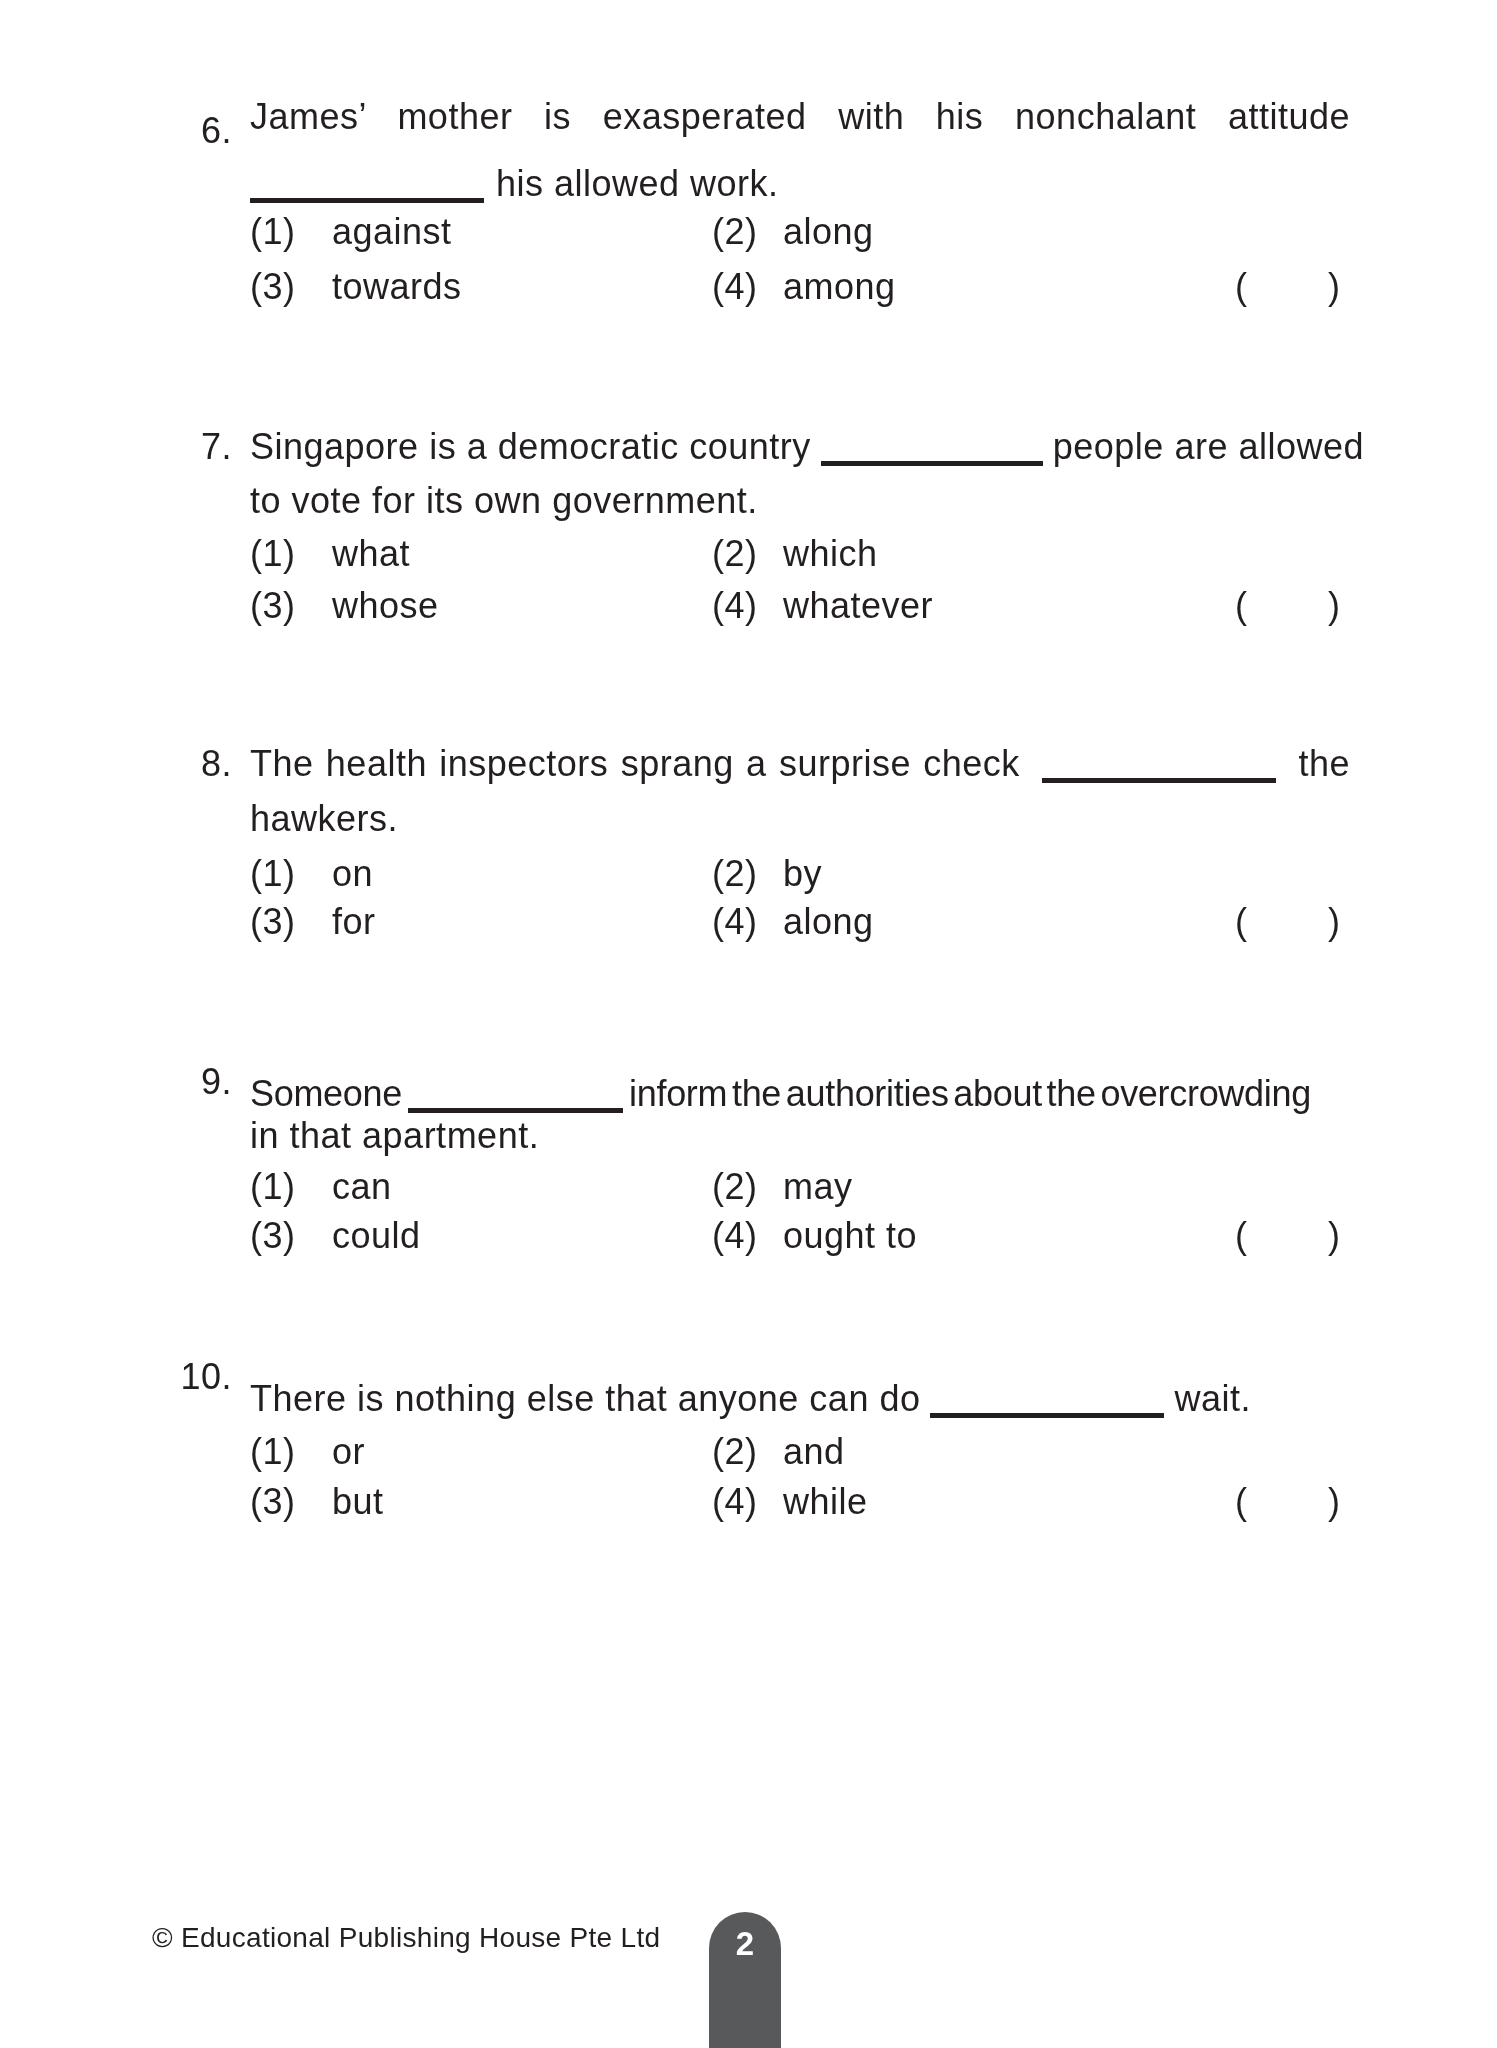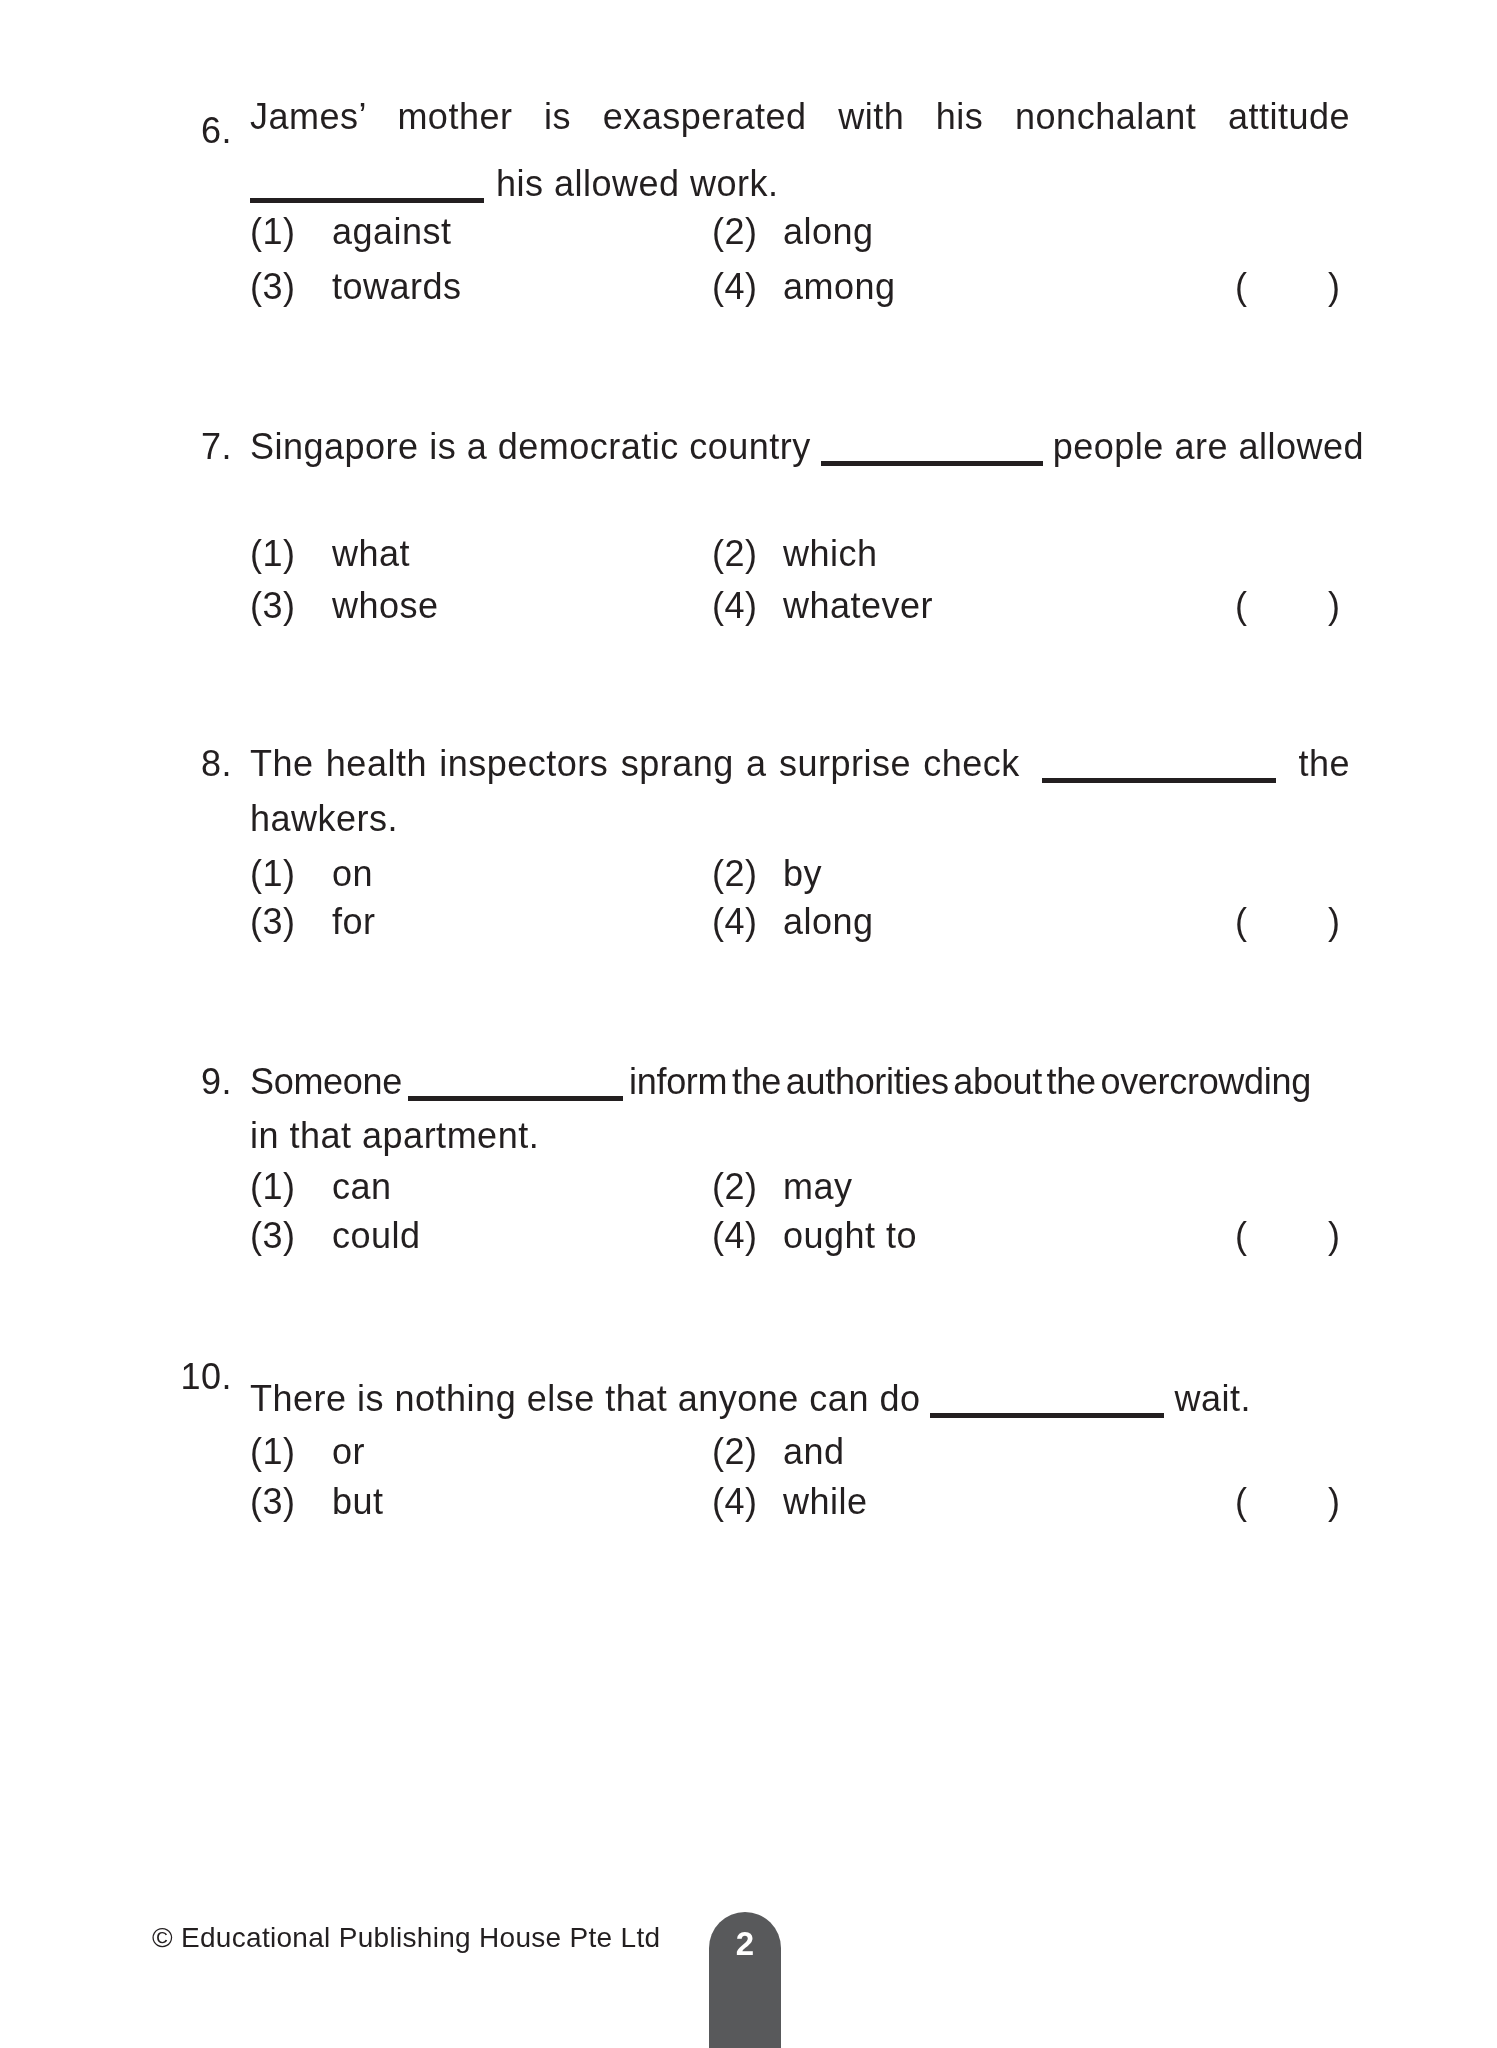--- a/index.html
+++ b/index.html
@@ -16,21 +16,21 @@
   }
   .qnum{position:absolute;left:120px;width:112px;text-align:right;}
   .qline{position:absolute;left:250px;width:1100px;white-space:nowrap;}
   .just{text-align:justify;text-align-last:justify;white-space:normal;}
   .blank{
     display:inline-block;width:234px;height:0;
     border-bottom:5px solid #231f20;
     vertical-align:-7px;margin:0 10px;
   }
   .blank.flush-left{margin-left:0;margin-right:12px;}
-  .squeeze{word-spacing:-5px;letter-spacing:-0.3px;}
+  .squeeze{word-spacing:-5px;letter-spacing:-0.3px;margin-top:12px;}
   .optrow{position:absolute;left:250px;width:1100px;height:46px;}
   .optlabel1{position:absolute;left:0;}
   .opttext1{position:absolute;left:82px;text-align:right;}
   .optlabel2{position:absolute;left:462px;}
   .opttext2{position:absolute;left:533px;}
   .ansopen{position:absolute;left:985px;}
   .ansclose{position:absolute;left:1078px;}
   .copyright{position:absolute;left:152px;top:1922px;font-size:28px;letter-spacing:0.3px;}
   .pagetab{
     position:absolute;left:709px;top:1912px;width:72px;height:136px;
@@ -56,20 +56,21 @@
     <span class="optlabel1">(3)</span>
     <span class="opttext1">towards</span>
     <span class="optlabel2">(4)</span>
     <span class="opttext2">among</span>
     <span class="ansopen">(</span>
     <span class="ansclose">)</span>
   </div>
 
   <div class="qnum" style="top:426px">7.</div>
   <div class="qline" style="top:426px"><span>Singapore is a democratic country</span><span class="blank" style="width:222px"></span><span>people are allowed</span></div>
+  <div class="qline" style="top:480px">to vote for its own government.</div>
   <div class="optrow" style="top:533px">
     <span class="optlabel1">(1)</span>
     <span class="opttext1">what</span>
     <span class="optlabel2">(2)</span>
     <span class="opttext2">which</span>
   </div>
   <div class="optrow" style="top:585px">
     <span class="optlabel1">(3)</span>
     <span class="opttext1">whose</span>
     <span class="optlabel2">(4)</span>

